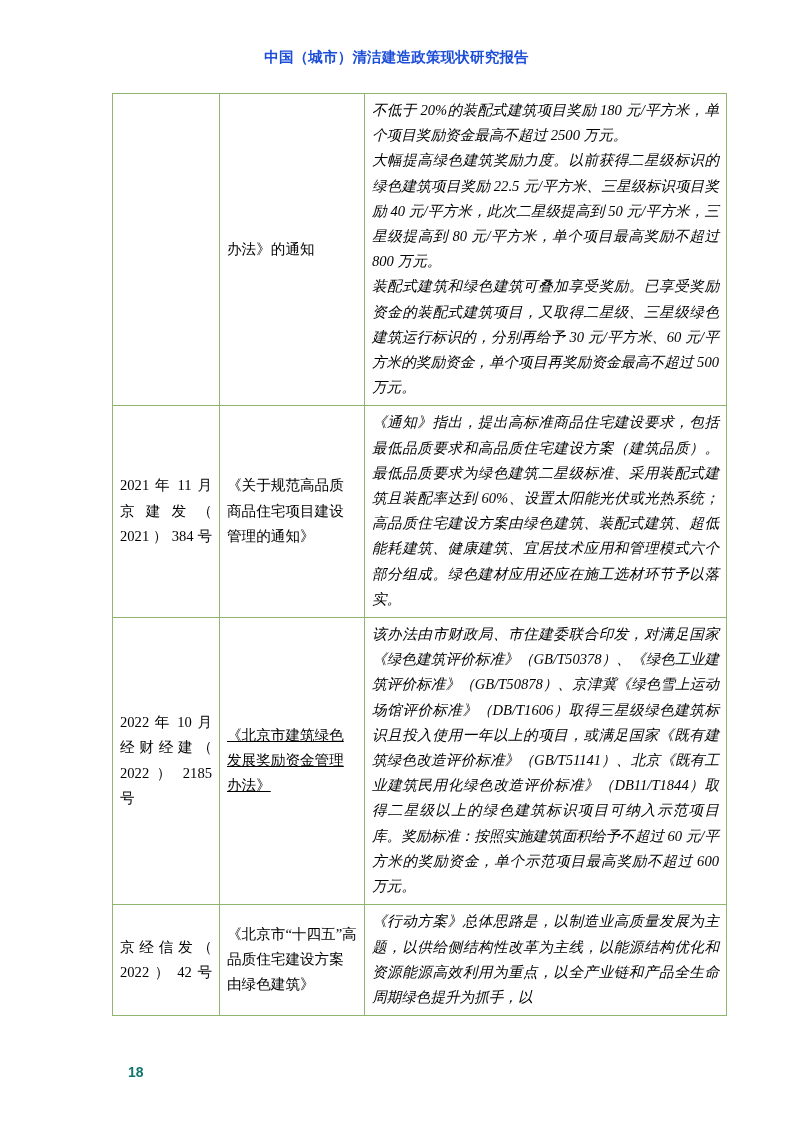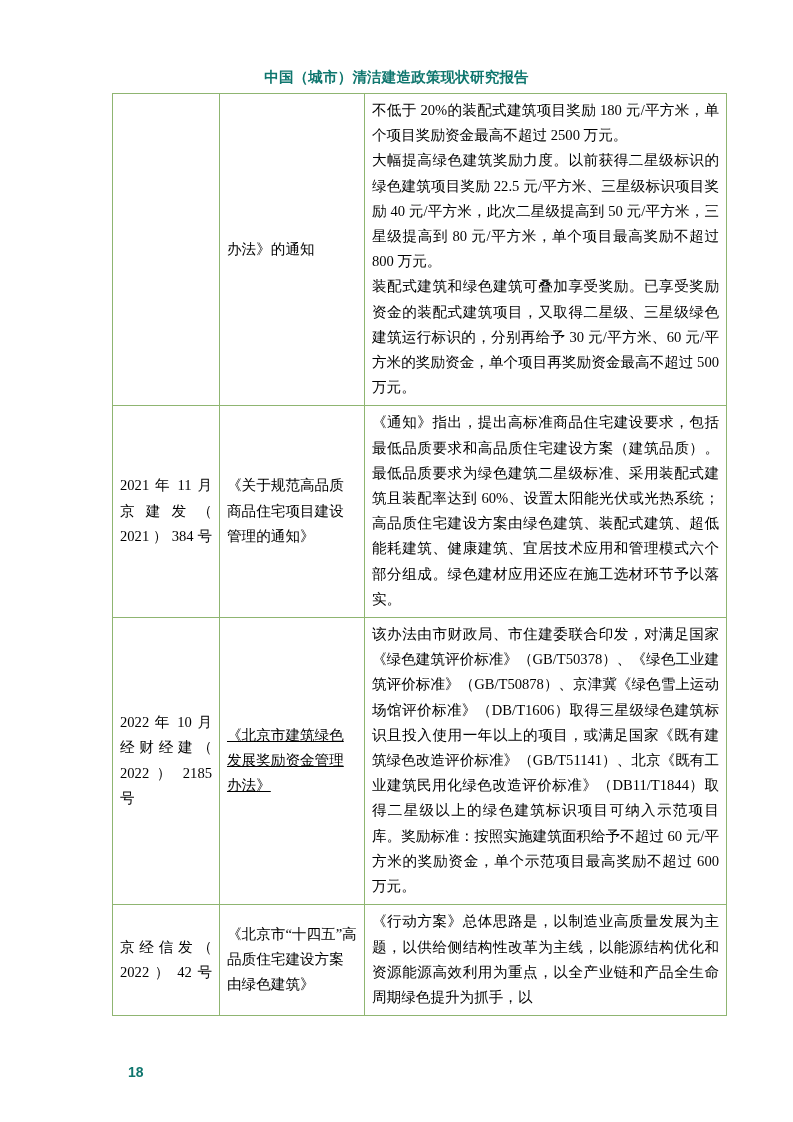--- a/index.html
+++ b/index.html
@@ -17,28 +17,28 @@
   }
   .page {
     position: absolute;
     left: 0; top: 0;
     width: 793px;
     height: 1122px;
   }
   .doc-header {
     position: absolute;
     left: 0;
-    top: 68px;
+    top: 48px;
     width: 793px;
     text-align: center;
     font-family: "Liberation Sans", "DejaVu Sans", sans-serif;
     font-weight: bold;
     font-size: 14.5px;
     letter-spacing: 0.2px;
-    color: #0f766e;
+    color: #1d4ed8;
   }
   .policy-table {
     position: absolute;
     left: 112px;
     top: 93px;
     width: 570px;
     border-collapse: collapse;
     table-layout: fixed;
   }
   .policy-table td {
@@ -56,20 +56,21 @@
     text-justify: inter-character;
   }
   td.col-title {
     width: 130px;
     text-align: left;
   }
   td.col-body {
     width: 347px;
     text-align: justify;
     text-justify: inter-ideograph;
+    font-style: italic;
   }
   td.col-body p {
     margin: 0;
   }
   .page-number {
     position: absolute;
     left: 128px;
     top: 1064px;
     font-family: "Liberation Sans", "DejaVu Sans", sans-serif;
     font-weight: bold;

